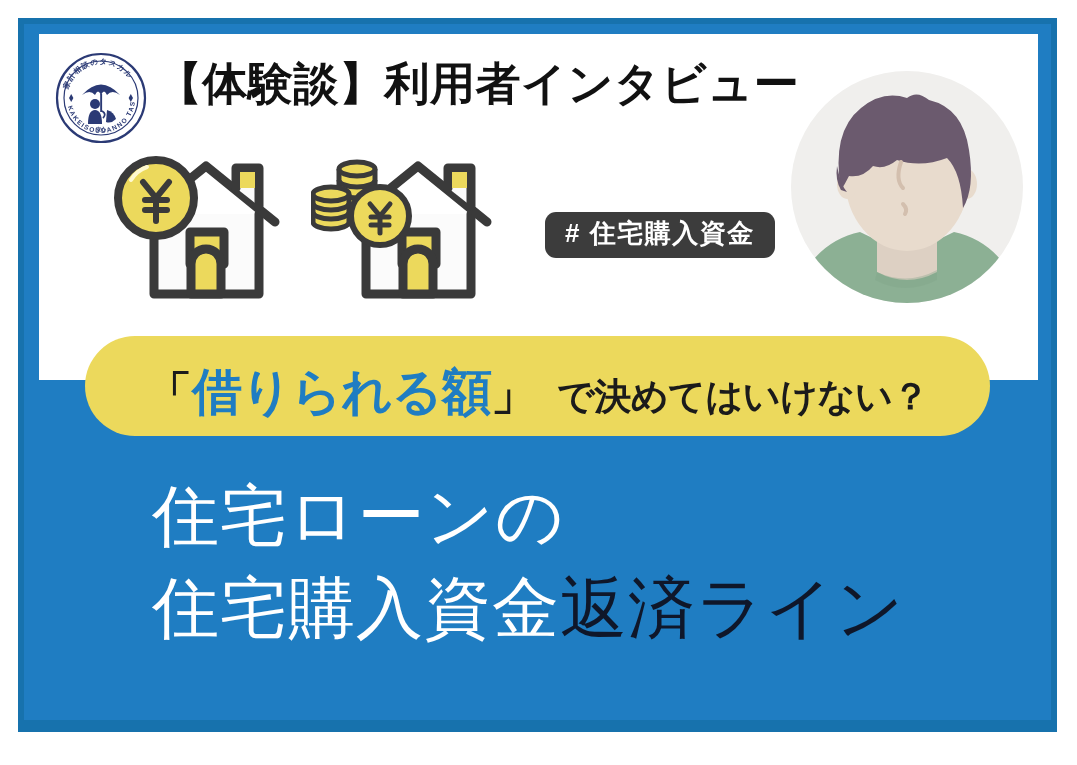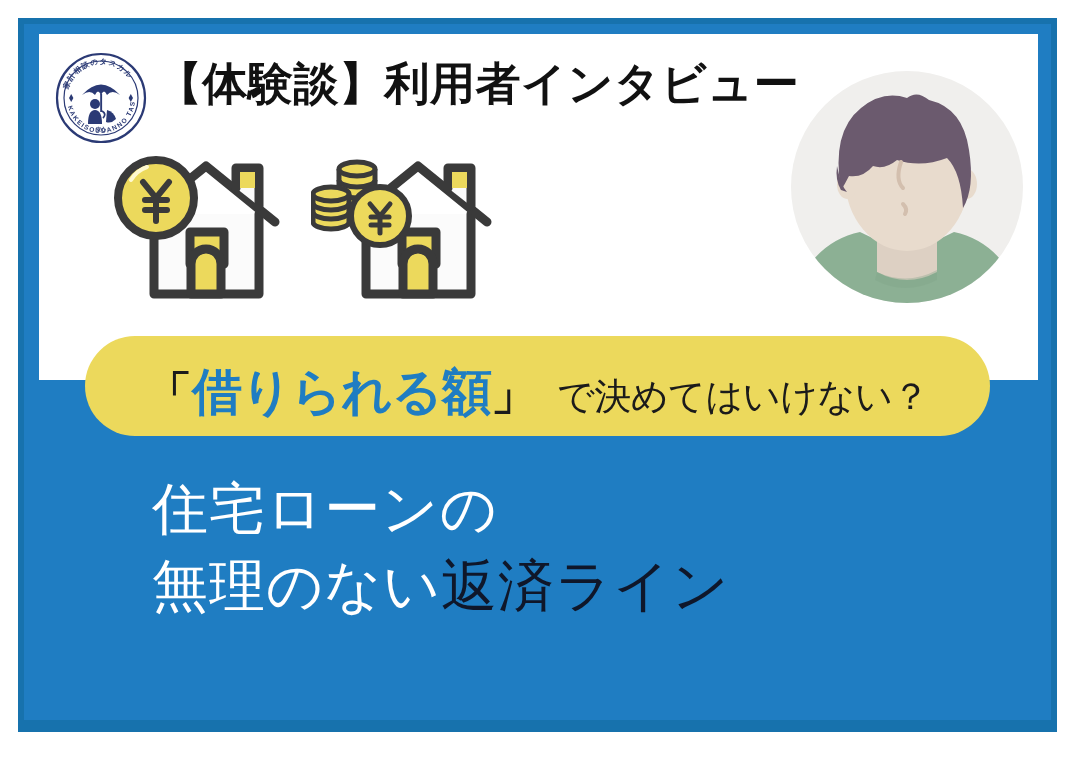--- a/index.html
+++ b/index.html
@@ -141,37 +141,37 @@
   .pill-hl {
     font-size: 50px;
     font-weight: 900;
     color: #1f7dc2;
     font-family: "DejaVu Sans", "Liberation Sans", sans-serif;
     letter-spacing: -1px;
     margin-top: 8px;
   }
   .pill-rest {
     font-size: 37px;
-    font-weight: 400;
+    font-weight: 700;
     color: #1b1b1b;
     font-family: "DejaVu Sans", "Liberation Sans", sans-serif;
     letter-spacing: -0.5px;
     margin-left: 20px;
     text-align: right;
   }
 
   
   .headline {
     position: absolute;
     left: 152px;
     top: 470px;
     width: 860px;
   }
   .headline-line {
-    font-size: 56px;
+    font-size: 67px;
     font-weight: 500;
     color: #ffffff;
     line-height: 1.38;
     letter-spacing: 1px;
     white-space: nowrap;
     font-family: "Liberation Sans", "DejaVu Sans", sans-serif;
   }
   .hl-yellow { color: #0f172a; }
 </style>
 </head>
@@ -273,20 +273,21 @@
           <g stroke="#3a3a3a" stroke-width="5" stroke-linecap="round" fill="none">
             <path d="M59 68 L69 80 L79 68"></path>
             <path d="M60 81 L78 81"></path>
             <path d="M60 89 L78 89"></path>
             <path d="M69 80 L69 97"></path>
           </g>
         </svg>
       </div>
     </div>
 
+    <div class="hashtag"># 住宅購入資金</div>
 
     <div class="avatar">
       <svg viewBox="0 0 232 262" width="232" height="262" aria-hidden="true">
         <defs>
           <clipPath id="avClip">
               <circle cx="116" cy="131" r="116"></circle>
             </clipPath>
         </defs>
         <circle cx="116" cy="131" r="116" fill="#f0efed"></circle>
         <g clip-path="url(#avClip)">
@@ -319,17 +320,17 @@
       <span class="pill-quote">「</span>
       <span class="pill-hl">借りられる額</span>
       <span class="pill-quote">」</span>
       <span class="pill-rest">で決めてはいけない？</span>
     </div>
   </div>
 
   <div class="headline">
     <div class="headline-line">住宅ローンの</div>
     <div class="headline-line">
-      <span>無理のない</span><span class="hl-yellow">返済ライン</span>
+      <span>住宅購入資金</span><span class="hl-yellow">返済ライン</span>
     </div>
   </div>
 
 </div>
 
 </body></html>

